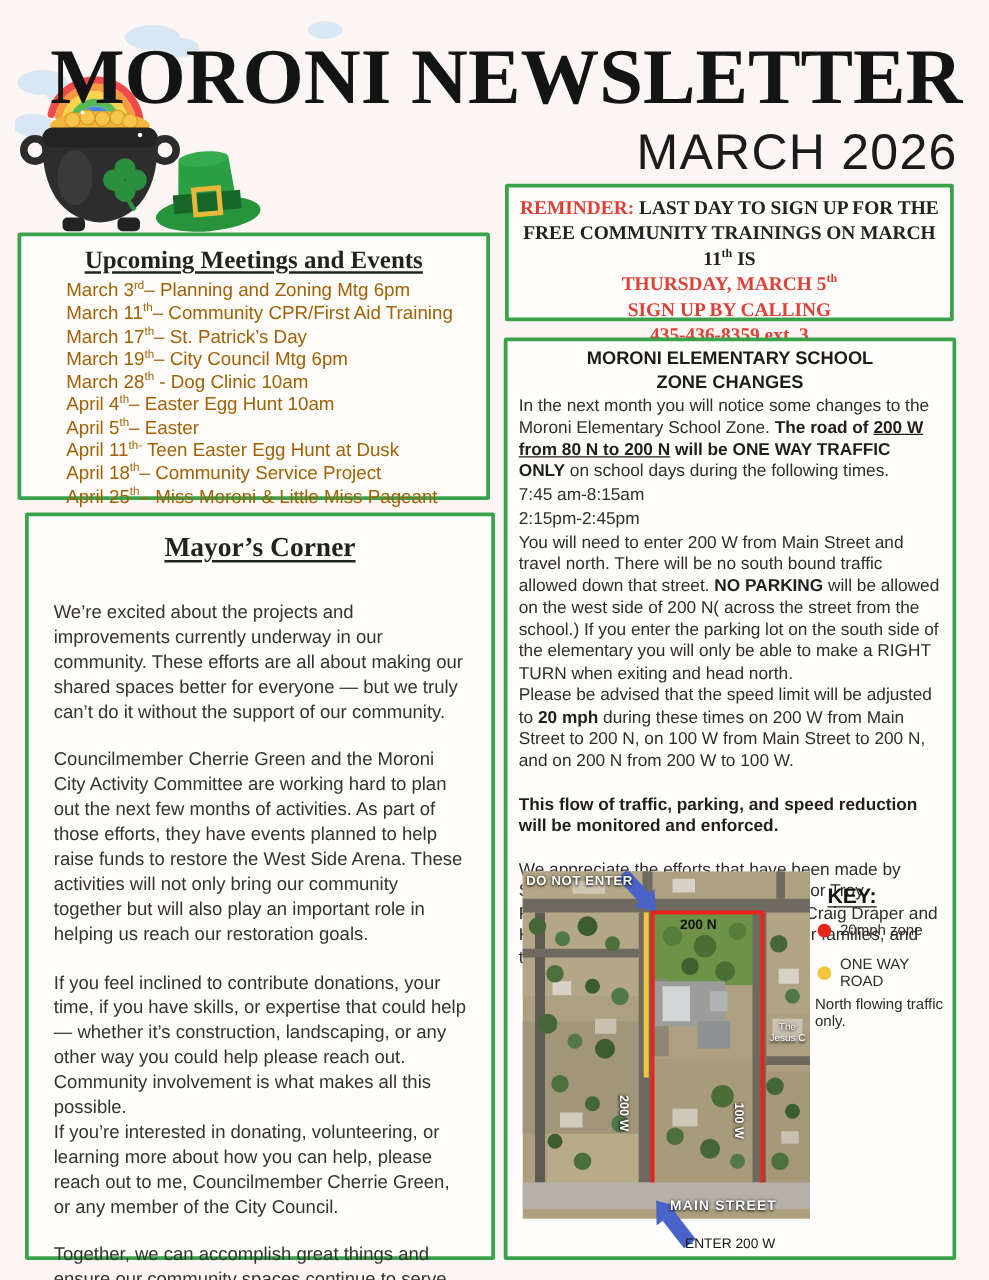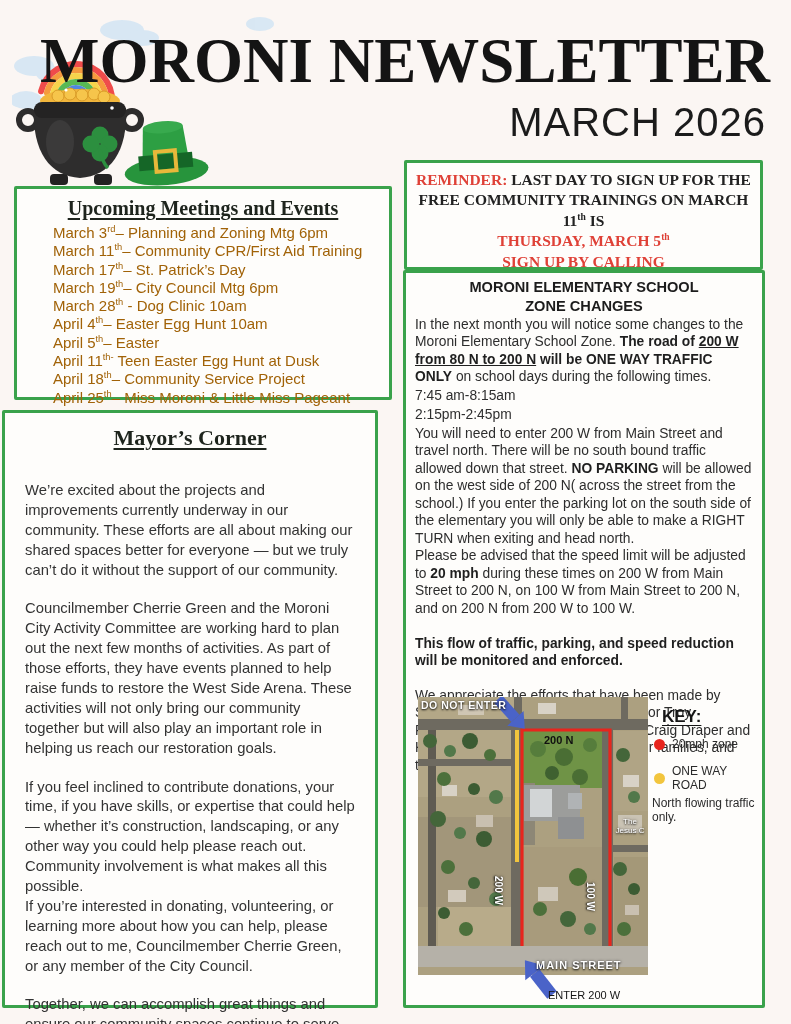--- a/index.html
+++ b/index.html
@@ -20,36 +20,36 @@
     font-family:"Liberation Serif",serif;font-weight:700;
     font-size:63px;letter-spacing:0px;line-height:1;color:#141414;white-space:nowrap;
   }
   #issue-date{
     top:100px;right:25px;z-index:6;
     font-family:"Liberation Sans",sans-serif;font-weight:500;
     font-size:40px;letter-spacing:1px;color:#1b1b1b;white-space:nowrap;
   }
   #clipart{left:12px;top:4px;width:290px;height:190px;z-index:2;}
   
-  #reminder-box{left:404px;top:160px;width:359px;height:110px;
+  #reminder-box{left:404px;top:147px;width:359px;height:110px;
     text-align:center;padding:7px 8px;
     font-family:"Liberation Serif",serif;font-weight:700;font-size:15.5px;line-height:1.32;color:#222;}
   .red{color:#df4137;}
   .sup{vertical-align:super;font-size:62%;line-height:0;}
   
   #events-box{left:14px;top:186px;width:378px;height:214px;padding:6px 10px 0 36px;}
   .box-heading{
     font-family:"Liberation Serif",serif;font-weight:700;color:#1e241d;
     text-decoration:underline;text-underline-offset:3px;text-decoration-thickness:2px;
     text-align:center;
   }
   #events-box .box-heading{font-size:20px;margin:2px 26px 4px 0;}
   .event-row{font-size:15px;line-height:1.22;color:#a16207;}
   
-  #mayor-box{left:2px;top:410px;width:376px;height:598px;padding:10px 20px 0 20px;}
+  #mayor-box{left:20px;top:410px;width:376px;height:598px;padding:10px 20px 0 20px;}
   #mayor-box .box-heading{font-size:22px;margin:2px 0 30px 0;}
   .mayor-p{font-size:14.8px;line-height:1.345;color:#333;margin:0 0 19px 0;}
   .mayor-p.tight{margin-bottom:0;}
   
   #school-box{left:403px;top:270px;width:362px;height:738px;padding:5px 9px 0 9px;}
   .school-heading{
     text-align:center;font-weight:700;font-size:14.6px;color:#1c1c1c;line-height:1.3;
     text-underline-offset:2px;
   }
   .school-p{font-size:13.8px;line-height:1.27;color:#2d2d2d;margin:0;}

